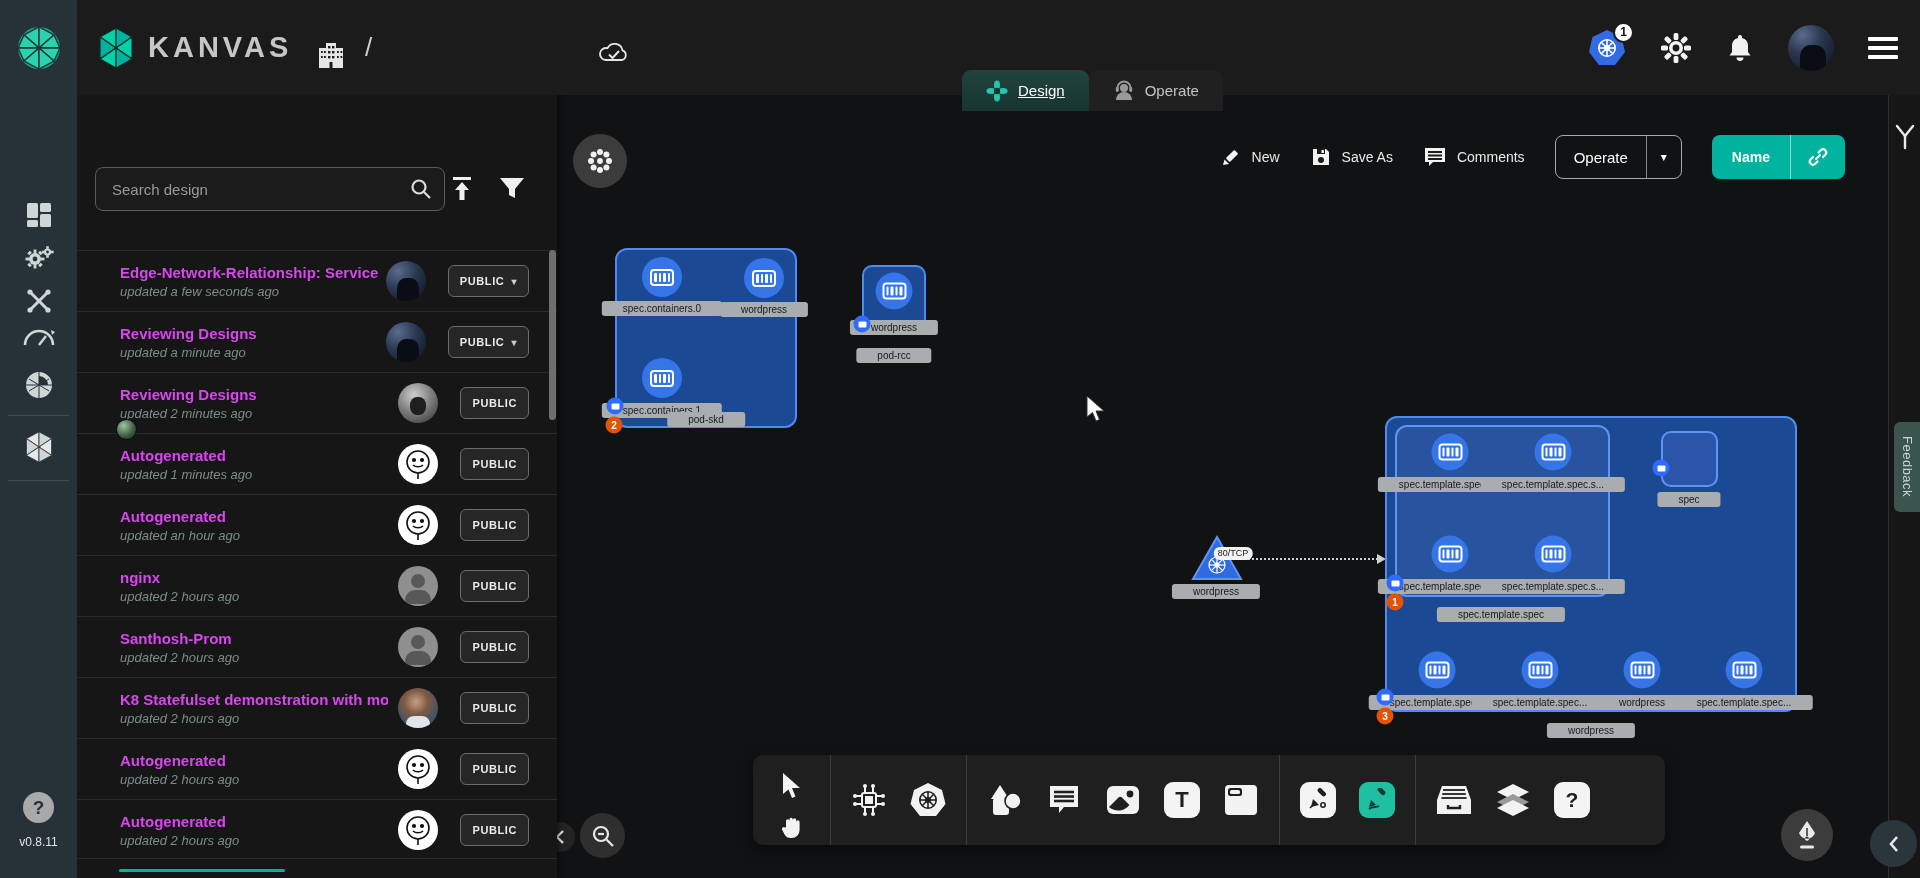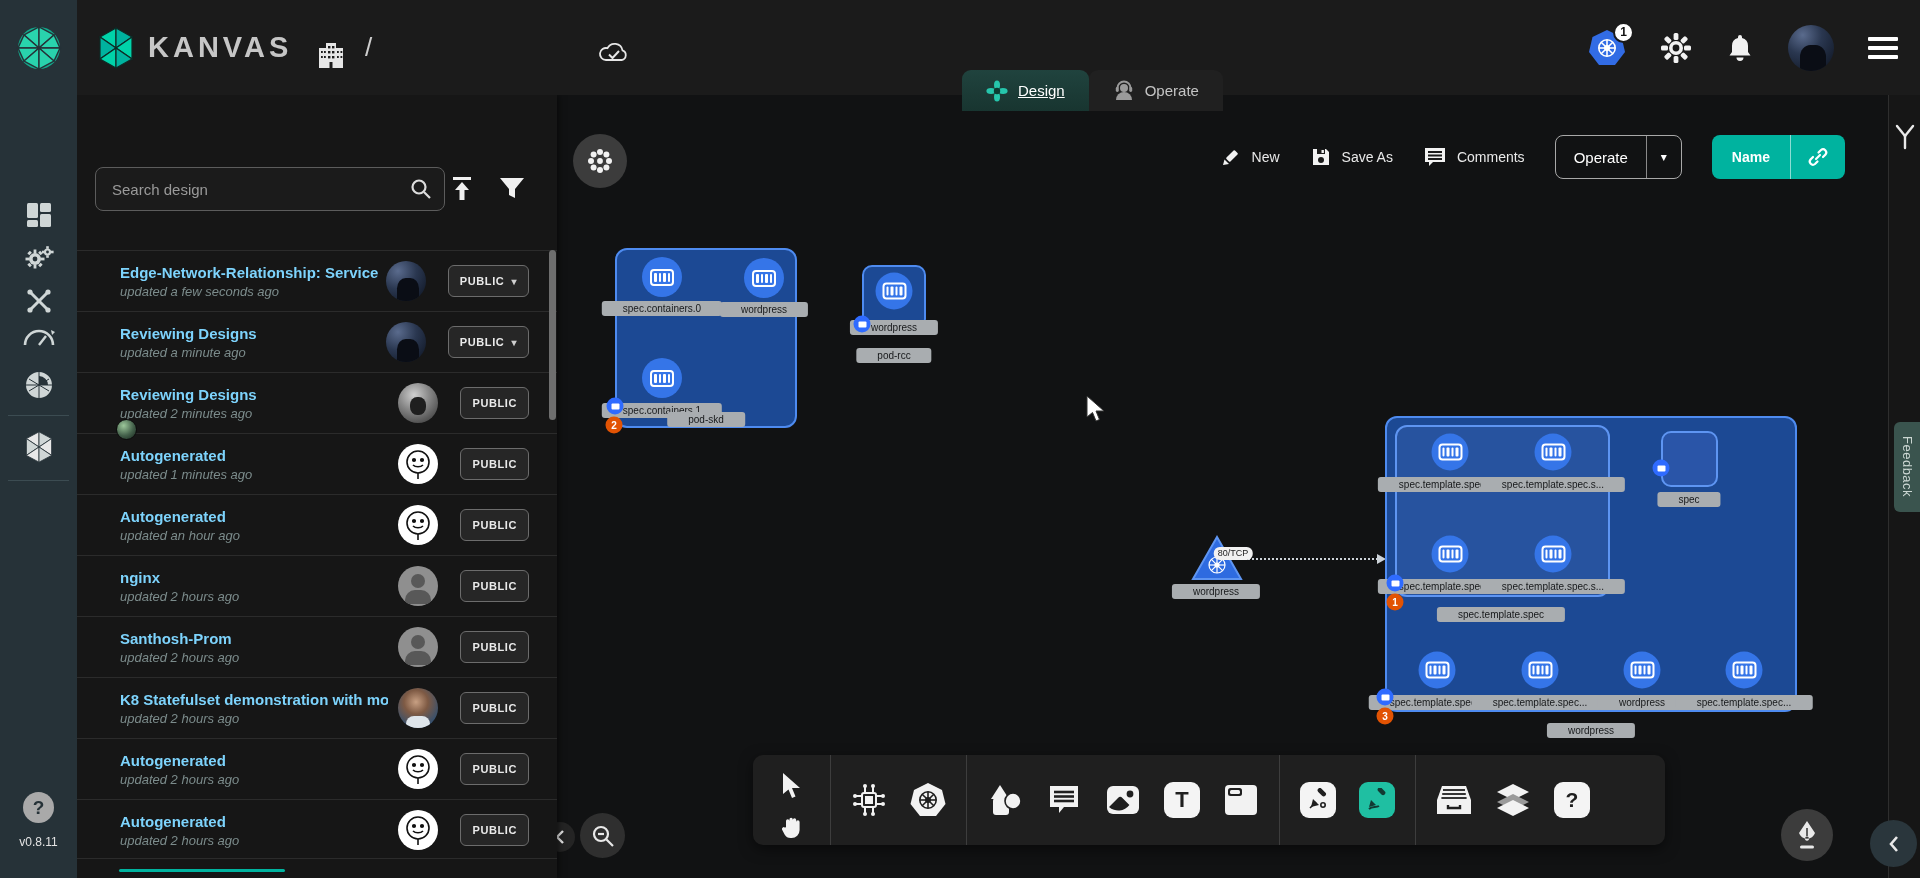--- a/index.html
+++ b/index.html
@@ -43,21 +43,21 @@
   .panel-header { position:absolute; left:0; top:4px; width:480px; height:46px; background:#000; display:flex; align-items:center; justify-content:center; font-size:15px; letter-spacing:.5px; color:#fff; }
   .search-row { position:absolute; left:0; top:72px; width:480px; height:46px; }
   .search-box { position:absolute; left:18px; top:0; width:350px; height:44px; background:#1b1b1b; border:1px solid #5c5c5c; border-radius:8px; display:flex; align-items:center; }
   .search-box input { flex:1; background:transparent; border:none; outline:none; color:#ddd; font-size:15px; padding:0 8px 0 16px; font-family:"Liberation Sans",sans-serif; }
   .search-box input::placeholder { color:#9a9a9a; }
   .search-ic { margin-right:12px; }
   .panel-tool { position:absolute; top:6px; }
   .rows { position:absolute; left:0; top:155px; width:480px; height:628px; overflow:hidden; }
   .design-row { position:relative; width:480px; height:61px; border-top:1px solid #2b2b2b; display:flex; align-items:center; }
   .row-text { flex:1; min-width:0; padding-left:43px; }
-  .row-title { font-size:15px; font-weight:600; color:#7dd3fc; white-space:nowrap; overflow:hidden; max-width:268px; }
+  .row-title { font-size:15px; font-weight:600; color:#d946ef; white-space:nowrap; overflow:hidden; max-width:268px; }
   .row-updated { font-size:13px; font-style:italic; color:#7c8c8c; margin-top:3px; white-space:nowrap; }
   .row-avatar { width:40px; height:40px; border-radius:50%; flex:none; margin-right:22px; position:relative; overflow:hidden; }
   .av-vader { background:radial-gradient(circle at 30% 25%, #5a6b8d 0%, #2a3750 45%, #0b111d 100%); }
   .av-vader::after { content:""; position:absolute; left:11px; bottom:-3px; width:22px; height:26px; border-radius:40% 40% 0 0; background:#0a0d15; }
   .av-gray { background:radial-gradient(circle at 40% 30%, #cfcfcf 0%, #8a8a8a 40%, #2e2e2e 100%); }
   .av-gray::after { content:""; position:absolute; left:12px; top:14px; width:16px; height:18px; border-radius:45%; background:#1f1f1f; }
   .av-smiley { background:#fff; display:flex; align-items:center; justify-content:center; }
   .av-person { background:#8f8f8f; }
   .av-person::before { content:""; position:absolute; left:13px; top:8px; width:14px; height:14px; border-radius:50%; background:#585858; }
   .av-person::after { content:""; position:absolute; left:7px; top:24px; width:26px; height:14px; border-radius:10px 10px 0 0; background:#585858; }

